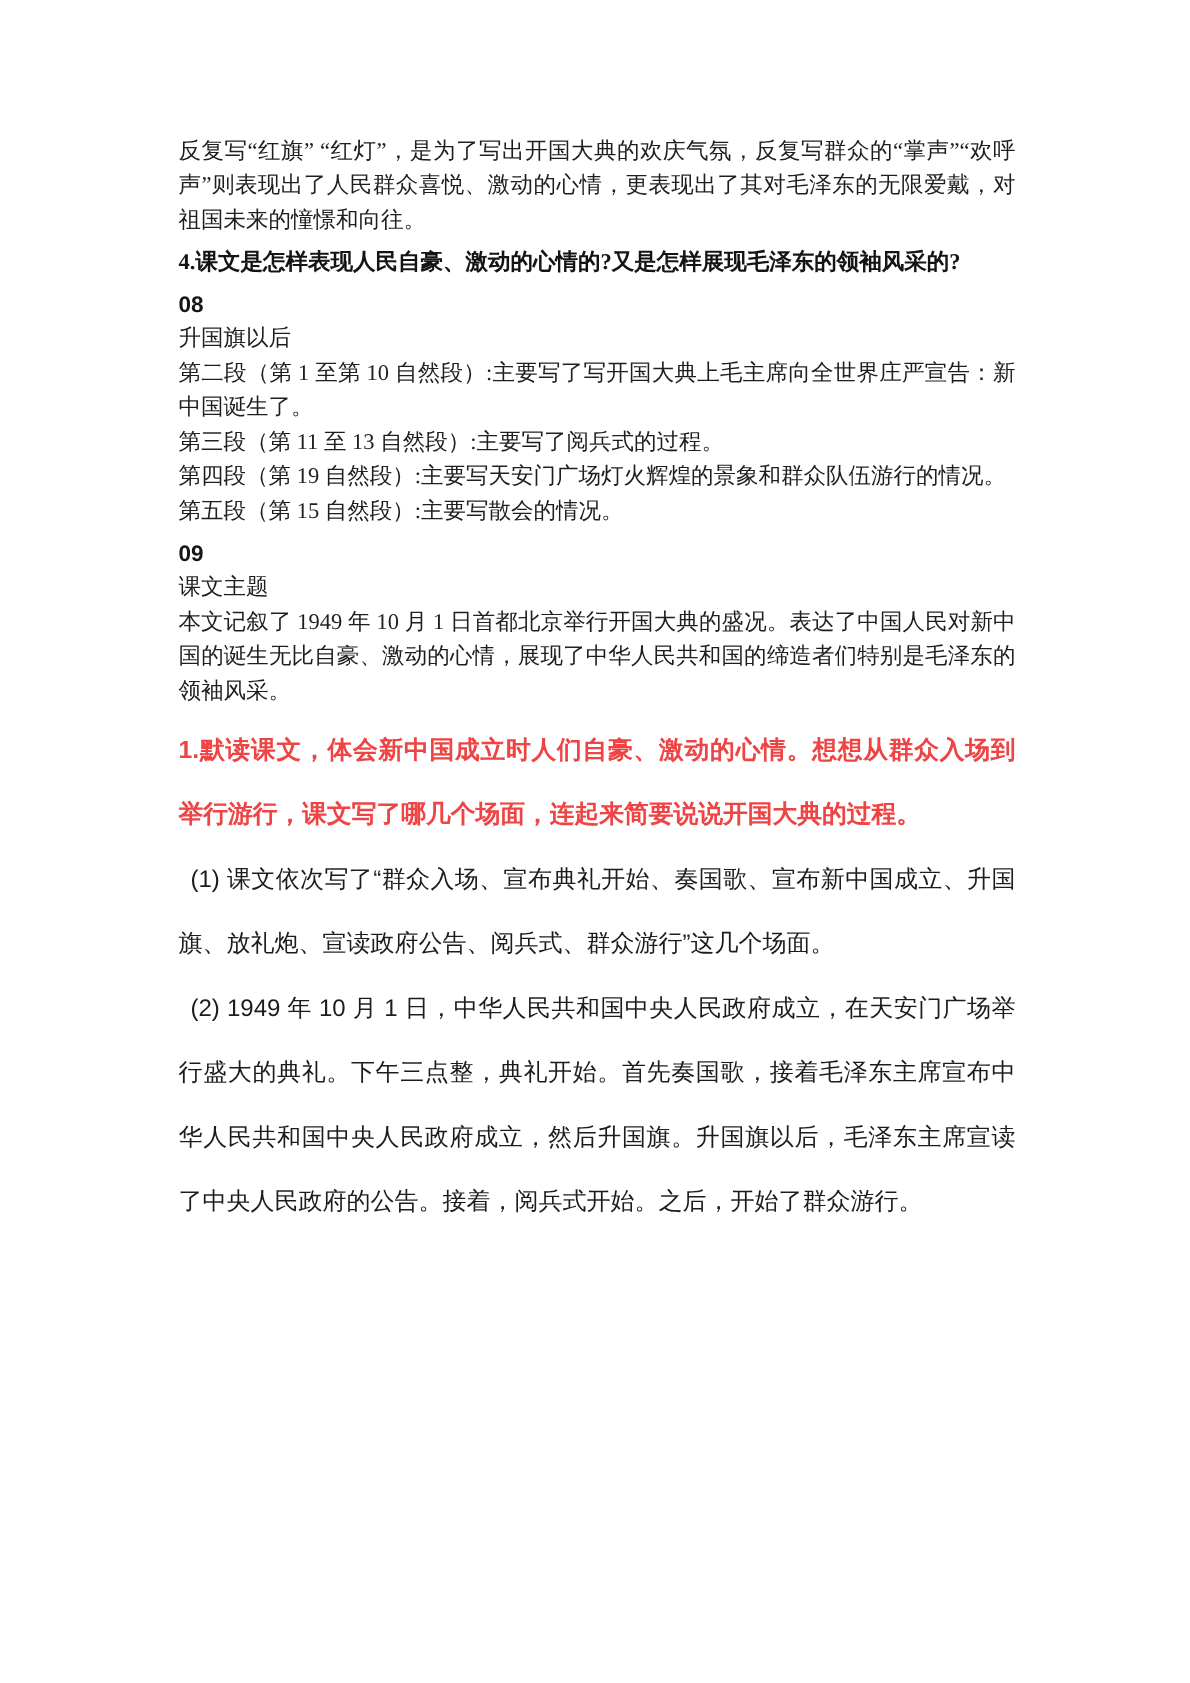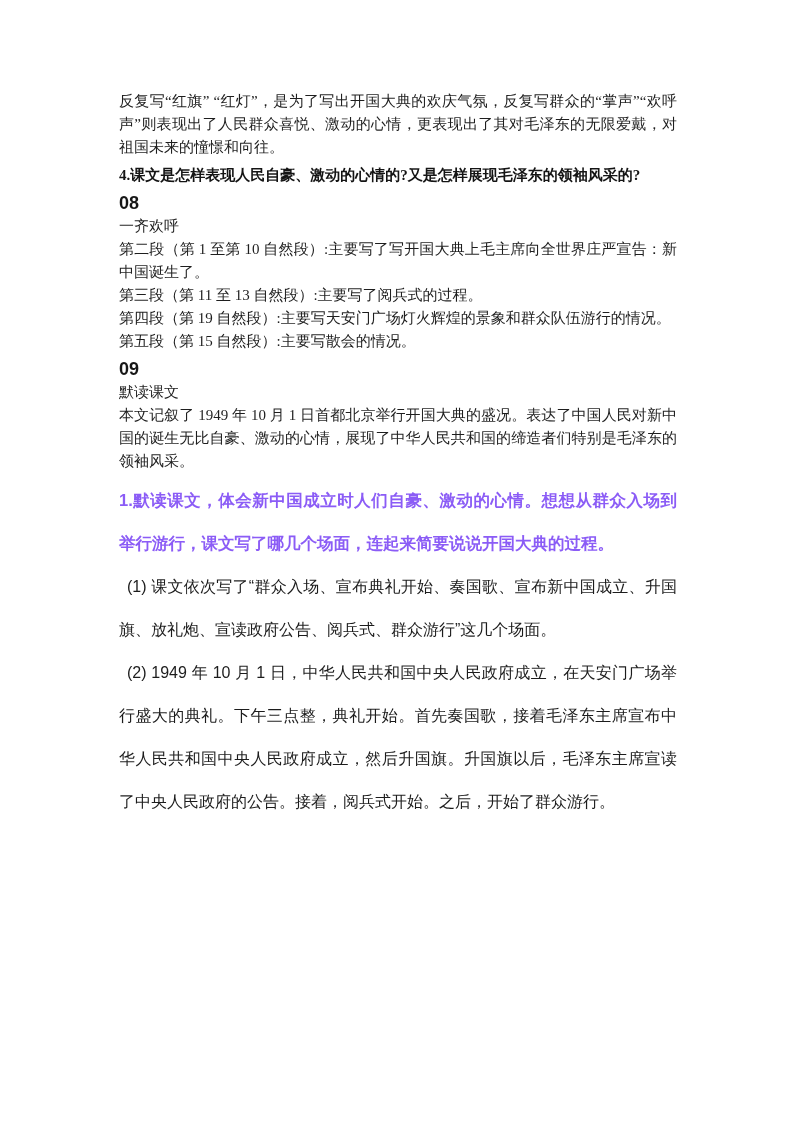--- a/index.html
+++ b/index.html
@@ -28,33 +28,33 @@
     line-height: 23px;
     color: #1e1e1e;
     text-align: justify;
   }
   .serif.bold { font-weight: 700; color: #141414; }
   .block { margin-top: 5px; }
   .section-number {
     margin: 0;
     font-family: "Liberation Sans", "DejaVu Sans", sans-serif;
     font-weight: 700;
-    font-size: 18px;
+    font-size: 15px;
     line-height: 23px;
     color: #161616;
   }
   
   .homework { margin-top: 6px; }
   .hw-question {
     margin: 0;
     font-family: "Liberation Sans", "DejaVu Sans", sans-serif;
     font-weight: 700;
     font-size: 16.5px;
     line-height: 43px;
-    color: #8b5cf6;
+    color: #ef4444;
     text-align: justify;
   }
   .hw-answer {
     margin: 0;
     font-family: "Liberation Sans", "DejaVu Sans", sans-serif;
     font-weight: 400;
     font-size: 16px;
     line-height: 43px;
     color: #1c1c1c;
     text-align: justify;
@@ -68,30 +68,30 @@
   <div class="content">
 
     <p class="serif">反复写“红旗” “红灯”，是为了写出开国大典的欢庆气氛，反复写群众的“掌声”“欢呼声”则表现出了人民群众喜悦、激动的心情，更表现出了其对毛泽东的无限爱戴，对祖国未来的憧憬和向往。</p>
 
     <div class="block">
       <p class="serif bold">4.课文是怎样表现人民自豪、激动的心情的?又是怎样展现毛泽东的领袖风采的?</p>
     </div>
 
     <div class="block">
       <p class="section-number">08</p>
-      <p class="serif">一齐欢呼</p>
+      <p class="serif">升国旗以后</p>
       <p class="serif">第二段（第 1 至第 10 自然段）:主要写了写开国大典上毛主席向全世界庄严宣告：新中国诞生了。</p>
       <p class="serif">第三段（第 11 至 13 自然段）:主要写了阅兵式的过程。</p>
       <p class="serif">第四段（第 19 自然段）:主要写天安门广场灯火辉煌的景象和群众队伍游行的情况。</p>
       <p class="serif">第五段（第 15 自然段）:主要写散会的情况。</p>
     </div>
 
     <div class="block">
       <p class="section-number">09</p>
-      <p class="serif">默读课文</p>
+      <p class="serif">课文主题</p>
       <p class="serif">本文记叙了 1949 年 10 月 1 日首都北京举行开国大典的盛况。表达了中国人民对新中国的诞生无比自豪、激动的心情，展现了中华人民共和国的缔造者们特别是毛泽东的领袖风采。</p>
     </div>
 
 
     <div class="homework">
       <p class="hw-question">1.默读课文，体会新中国成立时人们自豪、激动的心情。想想从群众入场到举行游行，课文写了哪几个场面，连起来简要说说开国大典的过程。</p>
       <p class="hw-answer">(1) 课文依次写了“群众入场、宣布典礼开始、奏国歌、宣布新中国成立、升国旗、放礼炮、宣读政府公告、阅兵式、群众游行”这几个场面。</p>
       <p class="hw-answer">(2) 1949 年 10 月 1 日，中华人民共和国中央人民政府成立，在天安门广场举行盛大的典礼。下午三点整，典礼开始。首先奏国歌，接着毛泽东主席宣布中华人民共和国中央人民政府成立，然后升国旗。升国旗以后，毛泽东主席宣读了中央人民政府的公告。接着，阅兵式开始。之后，开始了群众游行。</p>
     </div>
 

